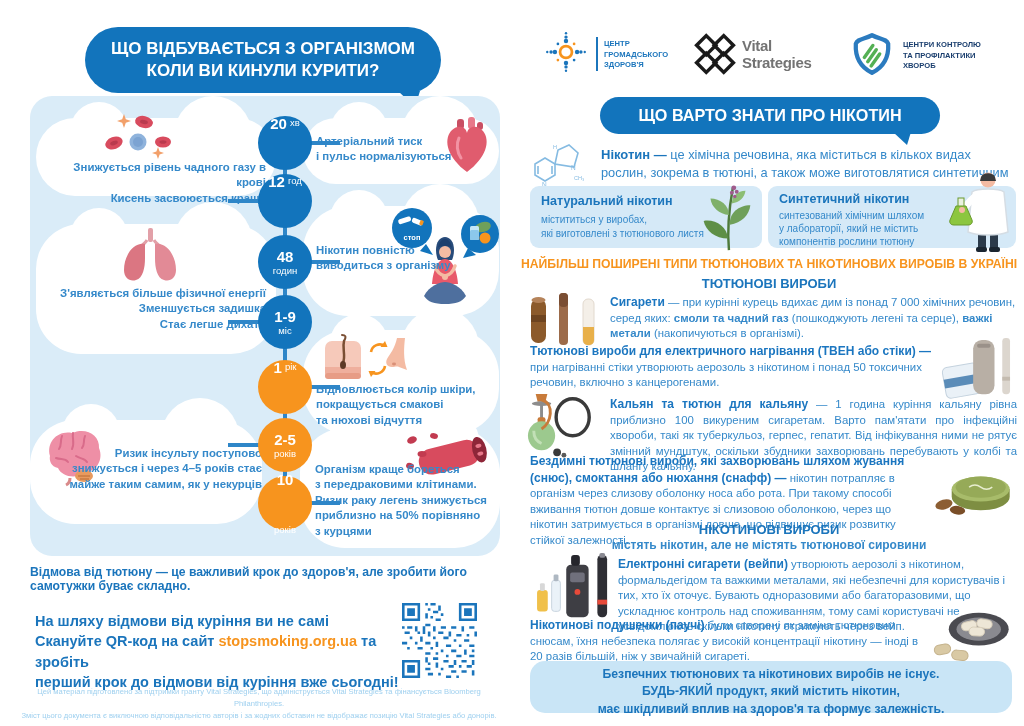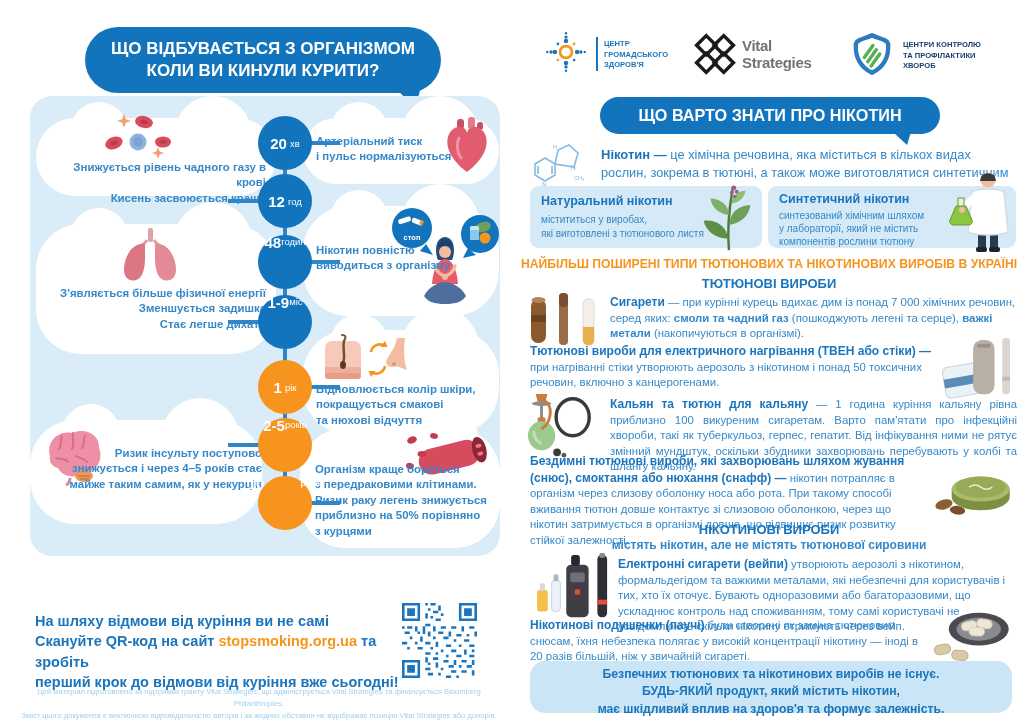--- a/index.html
+++ b/index.html
@@ -16,23 +16,23 @@
   .tail{ position:absolute; width:0; height:0; border-style:solid; }
   .panel{ position:absolute; background:var(--panel); border-radius:22px; }
   .cloud{ position:absolute; background:#fff; border-radius:45px; }
   .cloud::before{ content:""; position:absolute; background:#fff; border-radius:50%;
                   width:58px; height:58px; top:-16px; left:14%; }
   .cloud::after{ content:""; position:absolute; background:#fff; border-radius:50%;
                  width:78px; height:78px; top:-22px; right:10%; }
   .ctext{ position:absolute; font-weight:bold; color:var(--body); font-size:11.4px;
           line-height:1.35; white-space:pre-line; }
   .badge{ position:absolute; width:54px; height:54px; border-radius:50%; color:#fff;
-          display:flex; flex-direction:row; align-items:flex-start; justify-content:center;
+          display:flex; flex-direction:column; align-items:center; justify-content:center;
           line-height:1; z-index:4; }
-  .badge.row{ flex-direction:row; gap:3px; align-items:center; }
+  .badge.row{ flex-direction:row; gap:3px; align-items:flex-start; }
   .badge.blue{ background:var(--blue); }
   .badge.orange{ background:var(--orange); }
   .badge .v{ font-weight:bold; font-size:15px; }
   .badge .u{ font-weight:normal; font-size:9.5px; margin-top:2px; }
   .tline{ position:absolute; background:#2E86C8; z-index:3; }
   .para{ position:absolute; font-size:11.4px; color:var(--body); line-height:1.36; }
   .lead{ font-weight:bold; color:#1B76C0; font-size:12px; }
   .bb{ font-weight:bold; }
   .hdr{ position:absolute; left:520px; width:498px; text-align:center; font-weight:bold; }
   .infobox{ position:absolute; background:var(--box); border-radius:9px; }
@@ -203,20 +203,21 @@
   </div>
   <div class="badge orange" style="left:258px; top:418px;">
     <span class="v">2-5</span>
     <span class="u">років</span>
   </div>
   <div class="badge orange" style="left:258px; top:476px;gap:36px;">
     <span class="v">10</span>
     <span class="u">років</span>
   </div>
 
+  <div class="abs" style="left:30px; top:565px; width:472px; font-size:12.2px; font-weight:bold; color:var(--dark);">Відмова від тютюну — це важливий крок до здоров'я, але зробити його самотужки буває складно.</div>
 
   <div class="abs" style="left:35px; top:611px; width:370px; font-size:14.5px; font-weight:bold; color:var(--dark); line-height:1.4;">
     <div>На шляху відмови від куріння ви не самі</div>
     <div>
       <span>Скануйте QR-код на сайт </span><span class="link">stopsmoking.org.ua</span><span> та зробіть</span>
     </div>
     <div>перший крок до відмови від куріння вже сьогодні!</div>
   </div>
 
   <svg class="abs" style="left:402px; top:603px;" width="75" height="75" viewBox="0 0 29 29">

